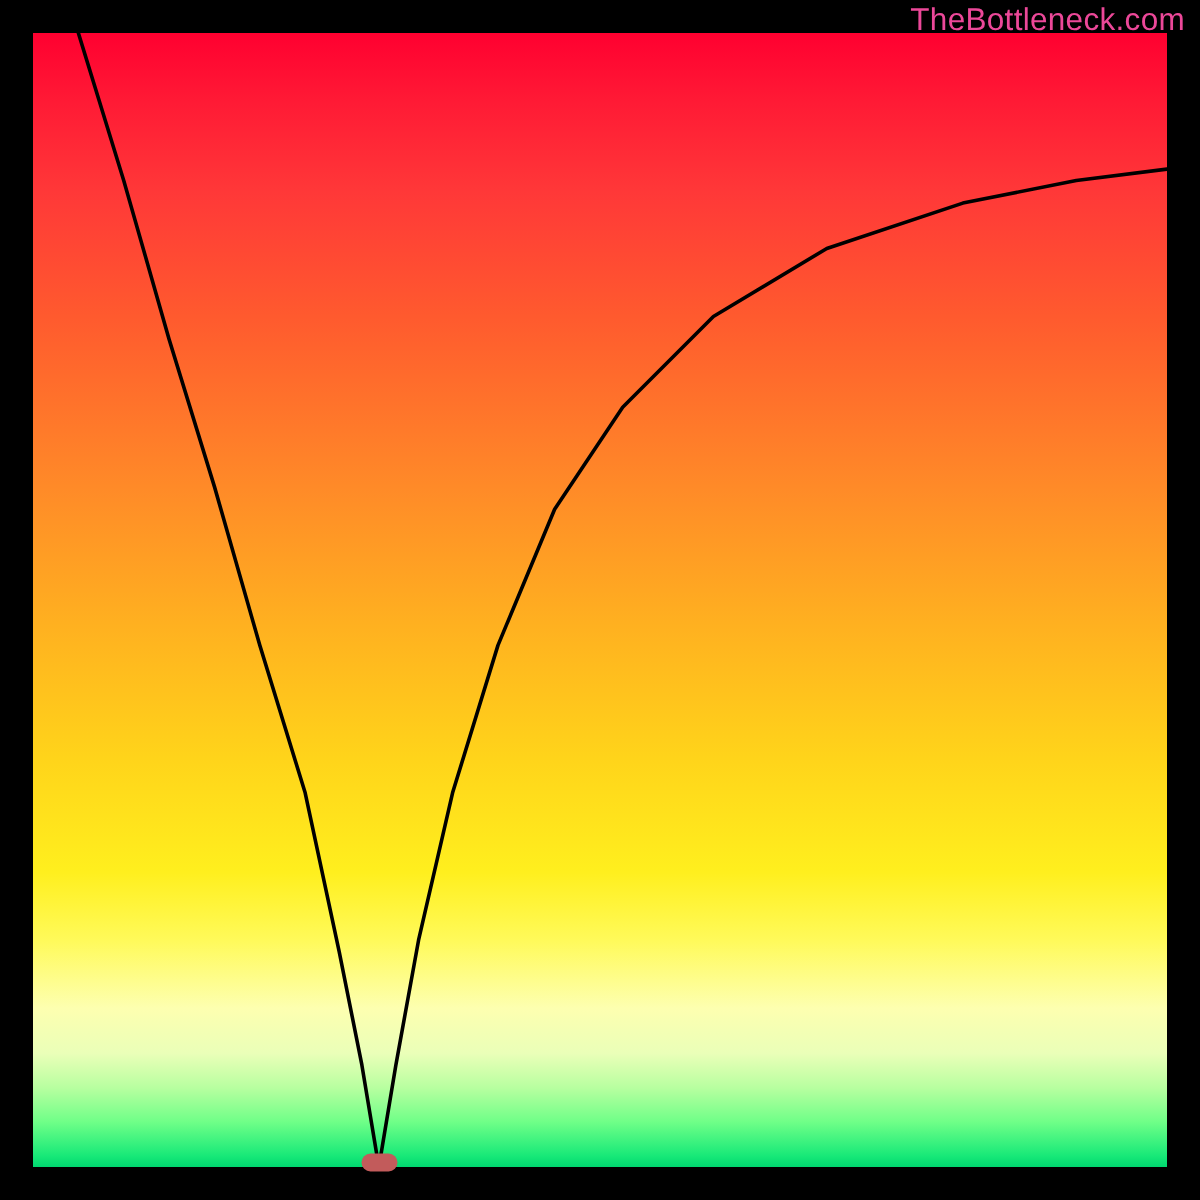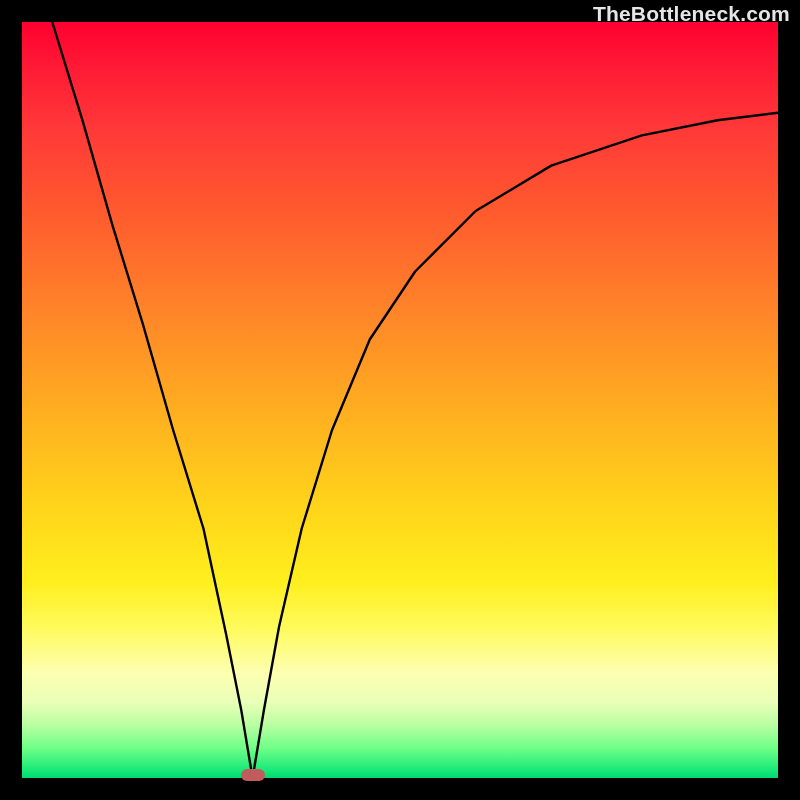--- a/index.html
+++ b/index.html
@@ -56,23 +56,23 @@
     width: 24px;
     height: 12px;
     border-radius: 6px;
     background: #c25b5b;
     transform: translate(-50%, -50%);
   }
   .watermark {
     position: absolute;
     top: 2px;
     right: 10px;
-    color: #e5e5e5;
+    color: #ec4899;
     font-size: 21px;
-    font-weight: 700;
+    font-weight: 400;
     letter-spacing: 0.2px;
   }
 </style>
 </head>
 <body>
 
 <div class="watermark">TheBottleneck.com</div>
 
 <div class="frame">
   <div class="gradient"></div>

